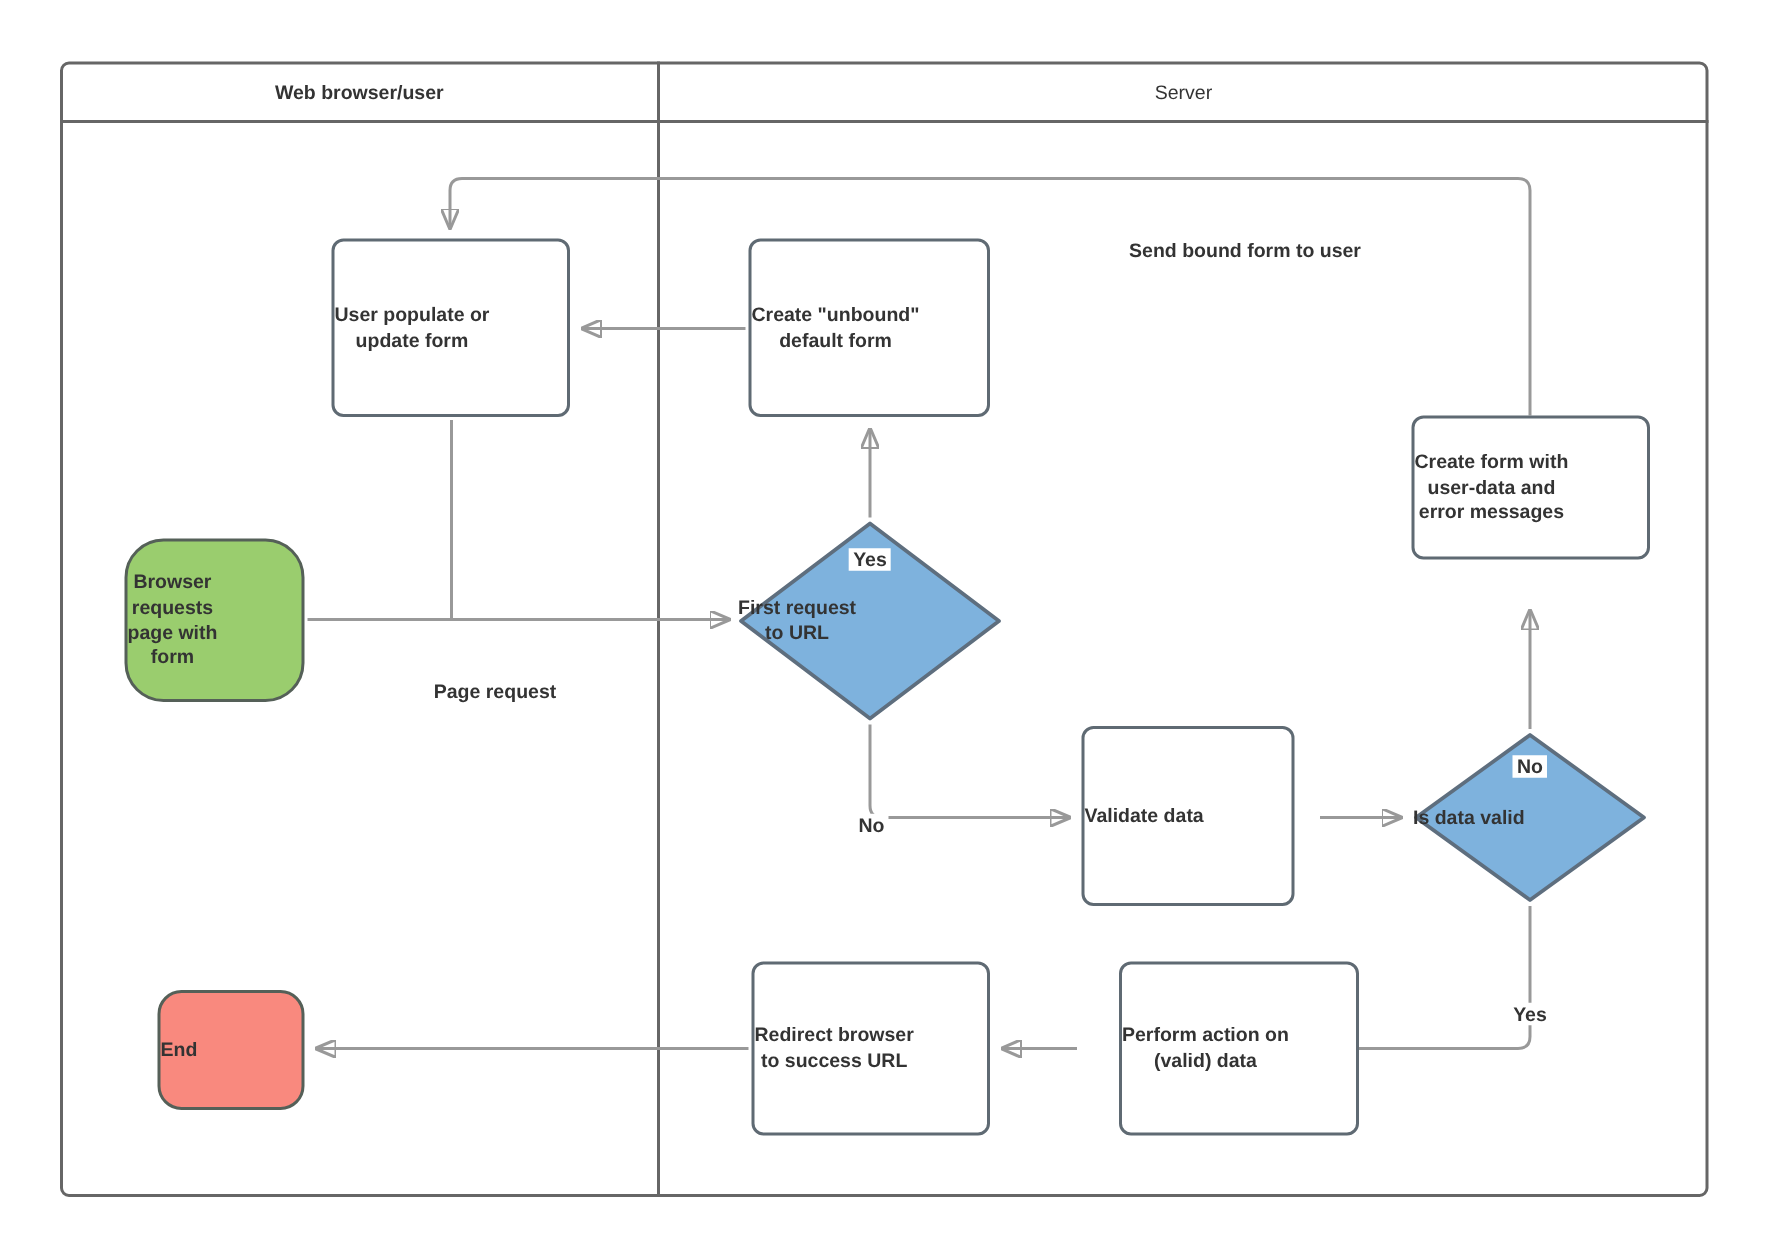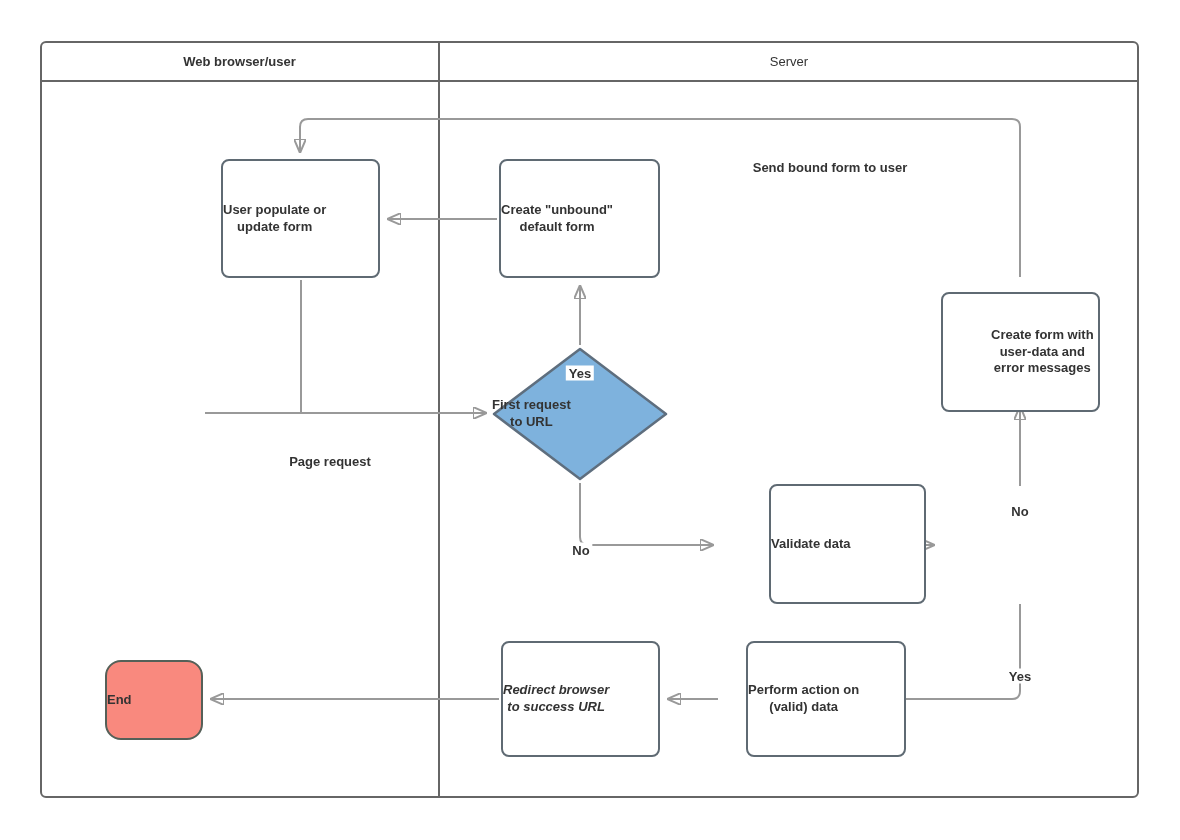--- a/index.html
+++ b/index.html
@@ -131,56 +131,68 @@
     <path d="M497 219 H389" marker-end="url(#arrow)"></path>
     <path d="M580 483 V537 Q580 545 588 545 H712" marker-end="url(#arrow)"></path>
     <path d="M880 545 H933" marker-end="url(#arrow)"></path>
     <path d="M1020 486 V408" marker-end="url(#arrow)"></path>
     <path d="M1020 277 V127 Q1020 119 1012 119 H308 Q300 119 300 127 V151" marker-end="url(#arrow)"></path>
     <path d="M1020 604 V691 Q1020 699 1012 699 H889" marker-end="url(#arrow)"></path>
     <path d="M718 699 H669" marker-end="url(#arrow)"></path>
     <path d="M499 699 H212" marker-end="url(#arrow)"></path>
   </svg>
 
+  <div class="node terminator" style="left: 83px; top: 359px; width: 120px; height: 109px; background-color: rgb(154, 205, 110);">
+    <span class="node-label">Browser
+requests
+page with
+form</span>
+  </div>
 
   <div class="node process" style="left:221px; top:159px; width:159px; height:119px;">
     <span class="node-label">User populate or
 update form</span>
   </div>
 
   <div class="node process" style="left:499px; top:159px; width:161px; height:119px;">
     <span class="node-label">Create "unbound"
 default form</span>
   </div>
 
   <div class="node decision" style="left:492px; top:347px; width:176px; height:134px;">
     <svg viewBox="0 0 176 134">
       <polygon points="88,2 174,67 88,132 2,67" stroke="#5e6e7e" stroke-width="2.5" stroke-linejoin="round" fill="#7EB2DD"></polygon>
     </svg>
     <span class="node-label">First request
 to URL</span>
   </div>
 
-  <div class="node process" style="left:721px; top:484px; width:157px; height:120px;margin-left:48px;">
+  <div class="node process" style="left:721px; top:484px; width:142px; height:120px;">
     <span class="node-label">Validate data</span>
   </div>
 
-
-  <div class="node process" style="left:941px; top:292px; width:159px; height:120px;padding-left:48px;">
+  <div class="node decision" style="left:942px; top:488px; width:156px; height:114px;">
+    <svg viewBox="0 0 156 114">
+      <polygon points="78,2 154,57 78,112 2,57" stroke="#5e6e7e" stroke-width="2.5" stroke-linejoin="round" fill="#7EB2DD"></polygon>
+    </svg>
+    <span class="node-label">Is data valid</span>
+  </div>
+
+  <div class="node process" style="left:941px; top:277px; width:159px; height:96px;">
     <span class="node-label">Create form with
 user-data and
 error messages</span>
   </div>
 
   <div class="node process" style="left:746px; top:641px; width:160px; height:116px;">
     <span class="node-label">Perform action on
 (valid) data</span>
   </div>
 
-  <div class="node process" style="left:501px; top:641px; width:159px; height:116px;font-style:italic;">
+  <div class="node process" style="left:501px; top:641px; width:159px; height:116px;">
     <span class="node-label">Redirect browser
 to success URL</span>
   </div>
 
   <div class="node terminator" style="left: 105px; top: 660px; width: 98px; height: 80px; border-radius: 16px; background-color: rgb(249, 137, 126);">
     <span class="node-label">End</span>
   </div>
 
   <div class="edge-label" style="left:330px; top:413px;">Page request</div>
   <div class="edge-label" style="left:580px; top:325px;">Yes</div>

